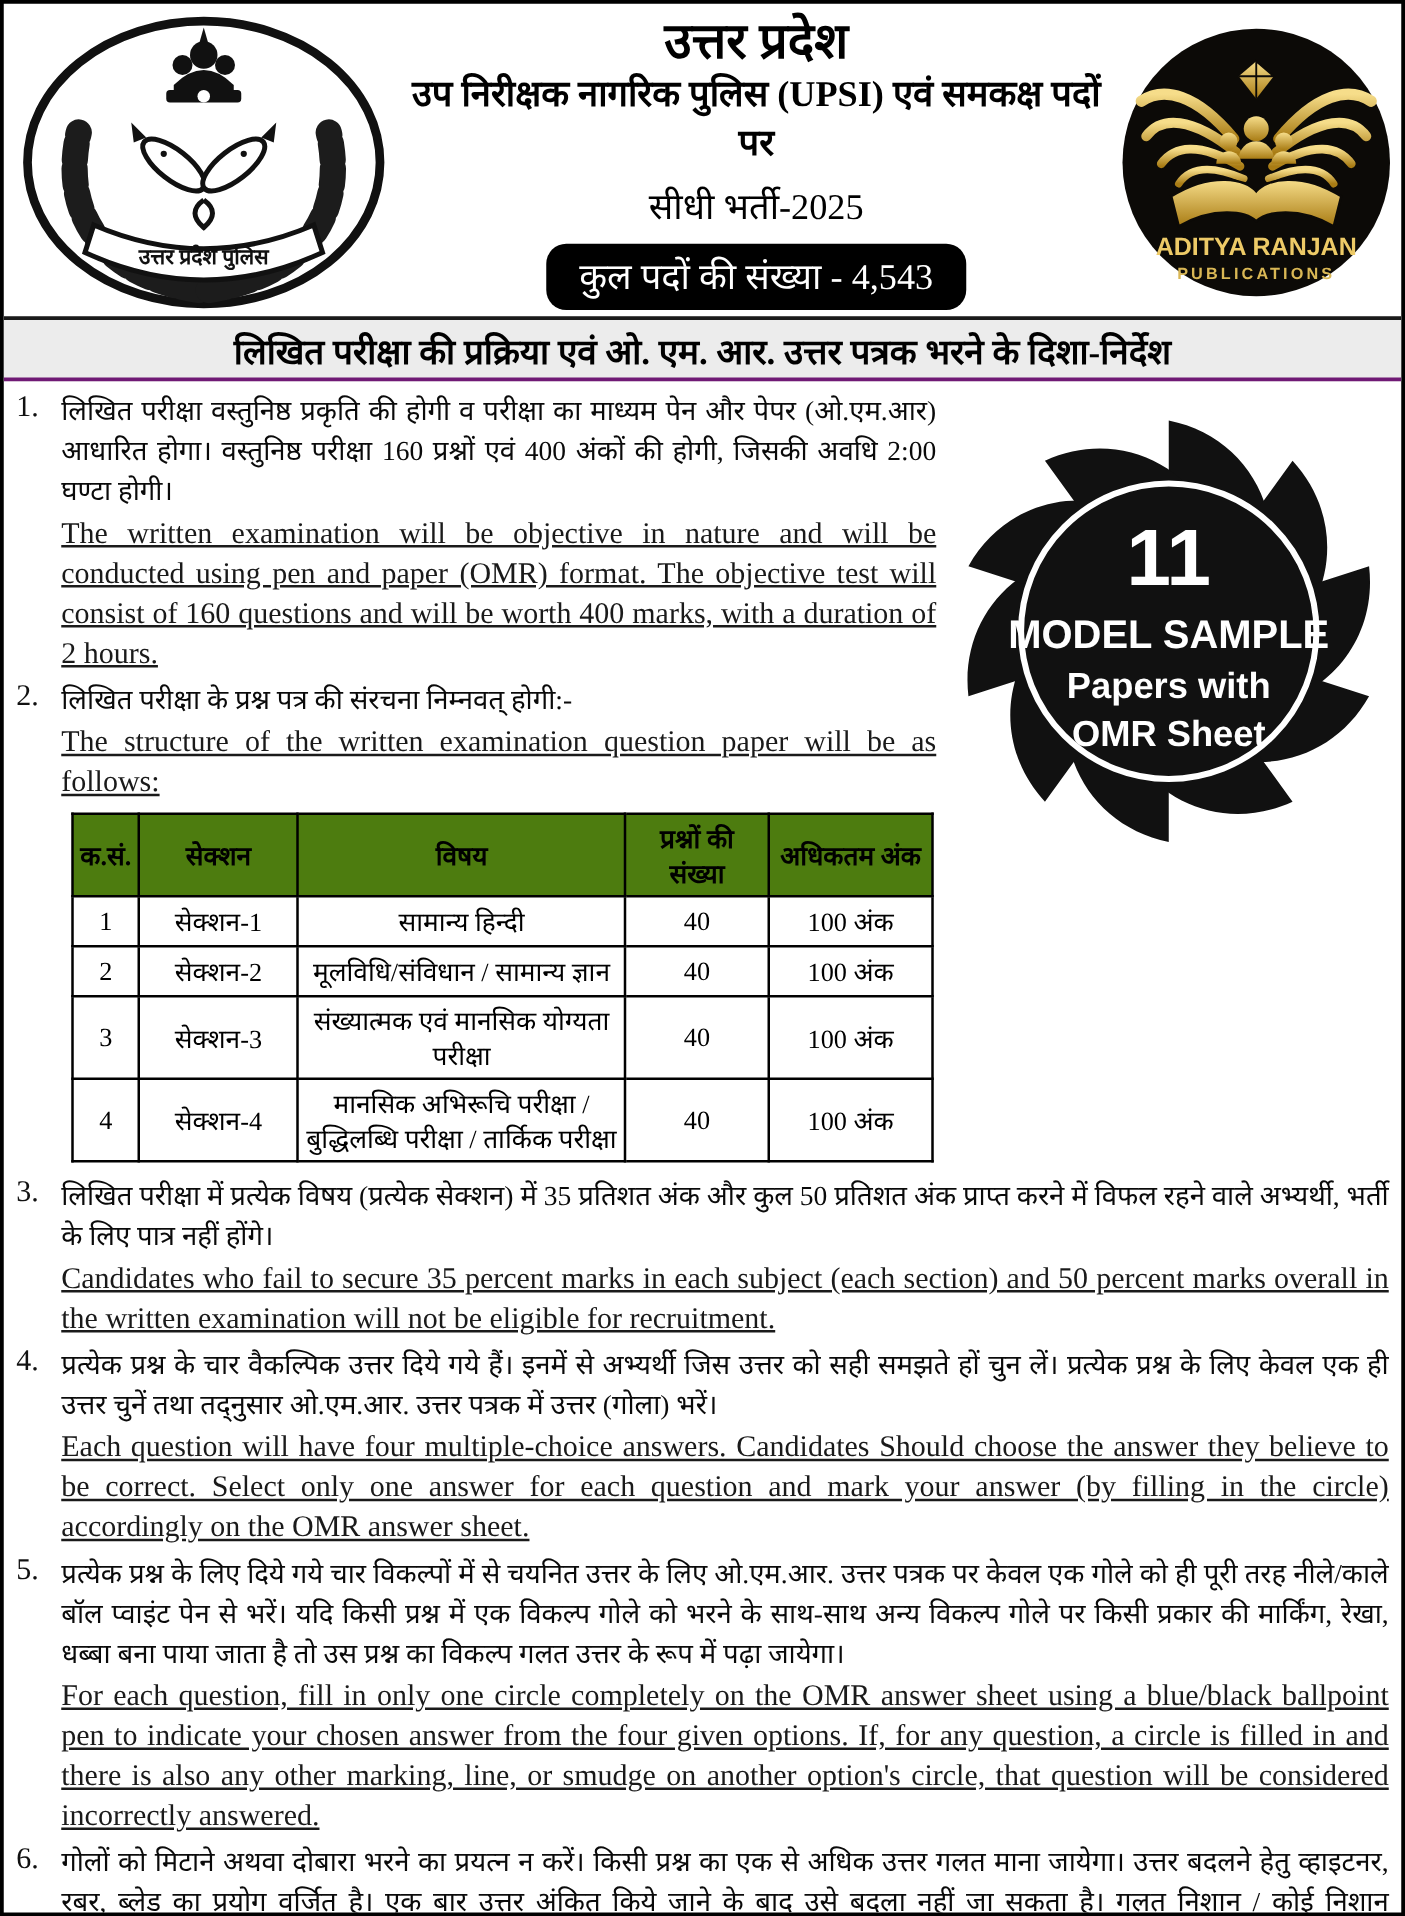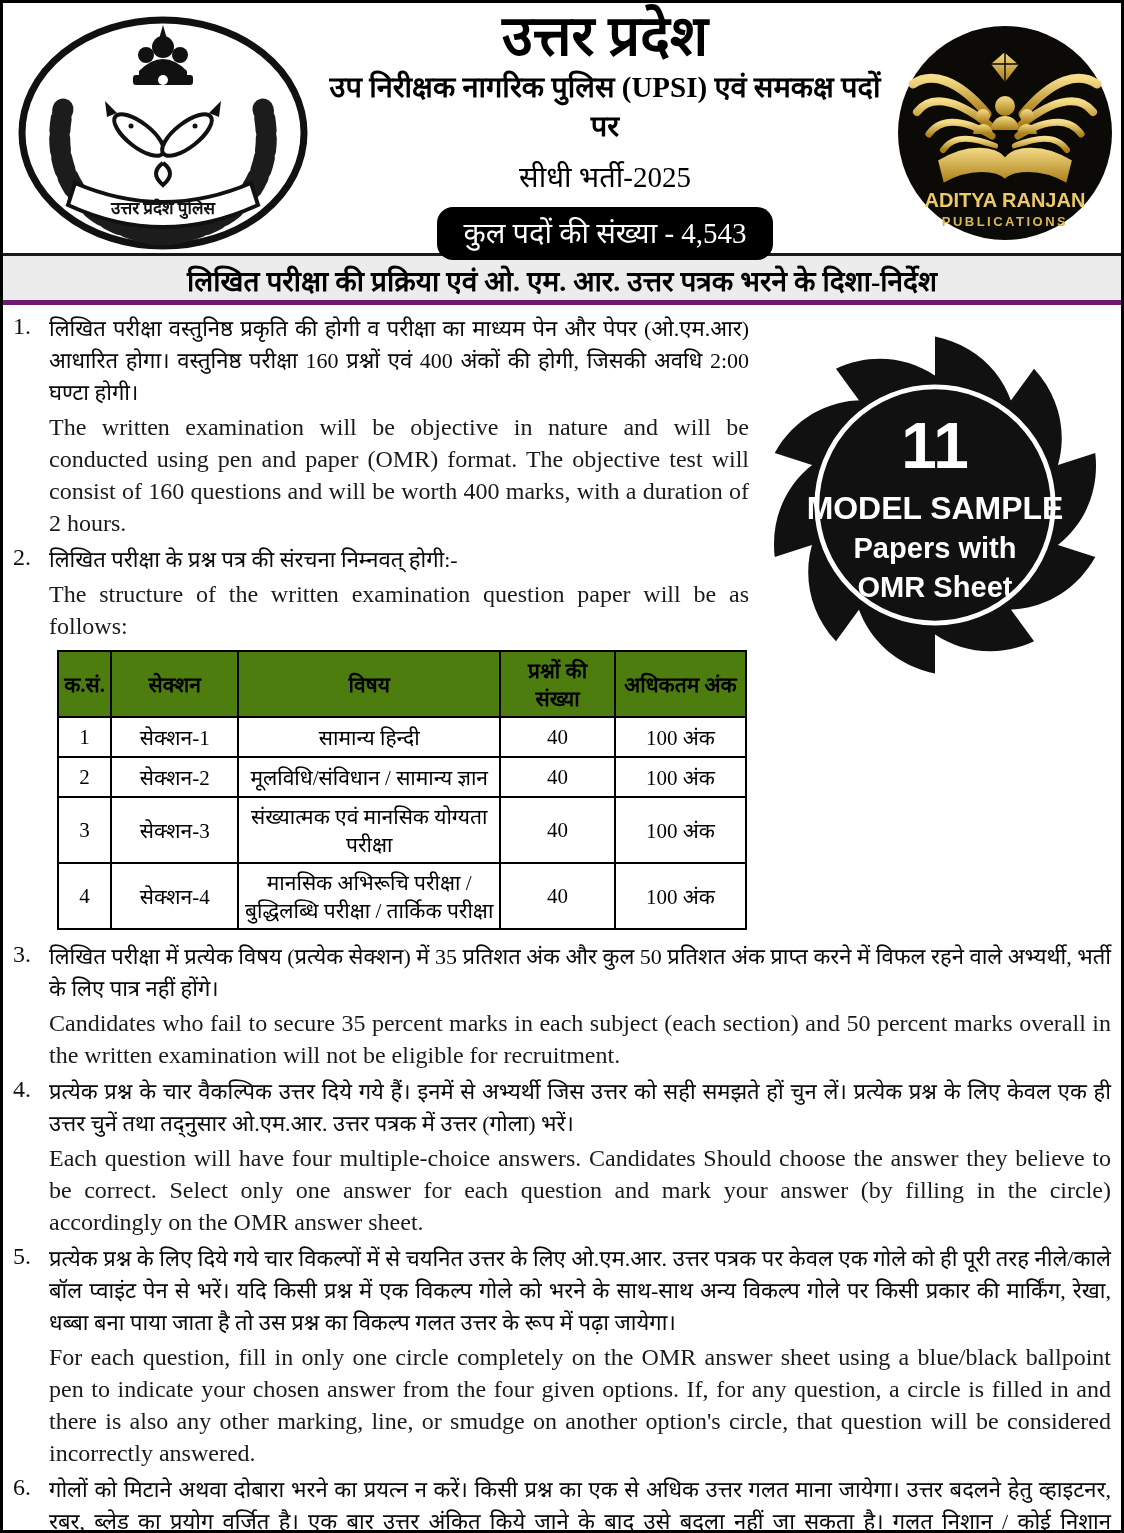--- a/index.html
+++ b/index.html
@@ -8,41 +8,41 @@
     width:1124px; height:1533px; margin:0 auto; background:#fff;
     border:3px solid #000; overflow:hidden; position:relative;
   }
   
   .top {
     display:grid; grid-template-columns:312px 1fr 228px;
     align-items:center; height:250px; padding:4px 2px 0 4px;
   }
   .logo-left { display:flex; justify-content:center; align-items:center;text-align:right; }
   .titles { text-align:center; }
-  .main-title { font-size:56px; font-weight:bold; line-height:1.05; color:#000; }
+  .main-title { font-size:40px; font-weight:bold; line-height:1.05; color:#000; }
   .sub-title { font-size:29px; font-weight:bold; margin-top:0; color:#000; }
   .sub-title2 { font-size:29px; font-weight:normal; margin-top:12px; color:#000; }
   .posts-box {
     display:inline-block; margin-top:12px; background:#000; color:#fff;
     font-size:29px; font-weight:normal; padding:5px 26px 9px; border-radius:16px;text-align:center;
   }
   .logo-right { display:flex; justify-content:center; align-items:center; }
   
   .section-bar {
-    background:#ececec; border-top:3px solid #1a1a1a; border-bottom:5px solid #701a75;
+    background:#ececec; border-top:3px solid #1a1a1a; border-bottom:3px solid #701a75;
     text-align:center; font-size:28px; font-weight:bold; color:#000;
     padding:5px 0 8px; height:52px;
   }
   
   .content { position:relative; padding:8px 8px 0 6px; }
   .item { display:grid; grid-template-columns:40px 1fr; margin-bottom:5px; }
   .item .num { font-size:24px; color:#111; padding-left:4px; }
   .item .txt { padding-right:2px; }
   .hi { font-size:22px; line-height:32px; text-align:justify; color:#0a0a0a; }
-  .en { font-size:24px; line-height:32px; text-align:justify; color:#1a1a1a; margin-top:2px; }
+  .en { font-size:24px; line-height:32px; text-align:justify; color:#1a1a1a; margin-top:2px;text-decoration:underline; }
   .narrow .hi, .narrow .en { width:700px; }
   
   table.exam {
     border-collapse:collapse; margin:8px 0 6px 8px; width:690px;
     font-size:21px; color:#000; table-layout:fixed;
   }
   table.exam th, table.exam td { border:2px solid #000; text-align:center; padding:4px 3px; }
   table.exam th { background:#4d7c0f; font-weight:bold; height:46px; }
   table.exam td { height:40px; background:#fff; }
   table.exam .c0 { width:52px; } table.exam .c1 { width:124px; }

